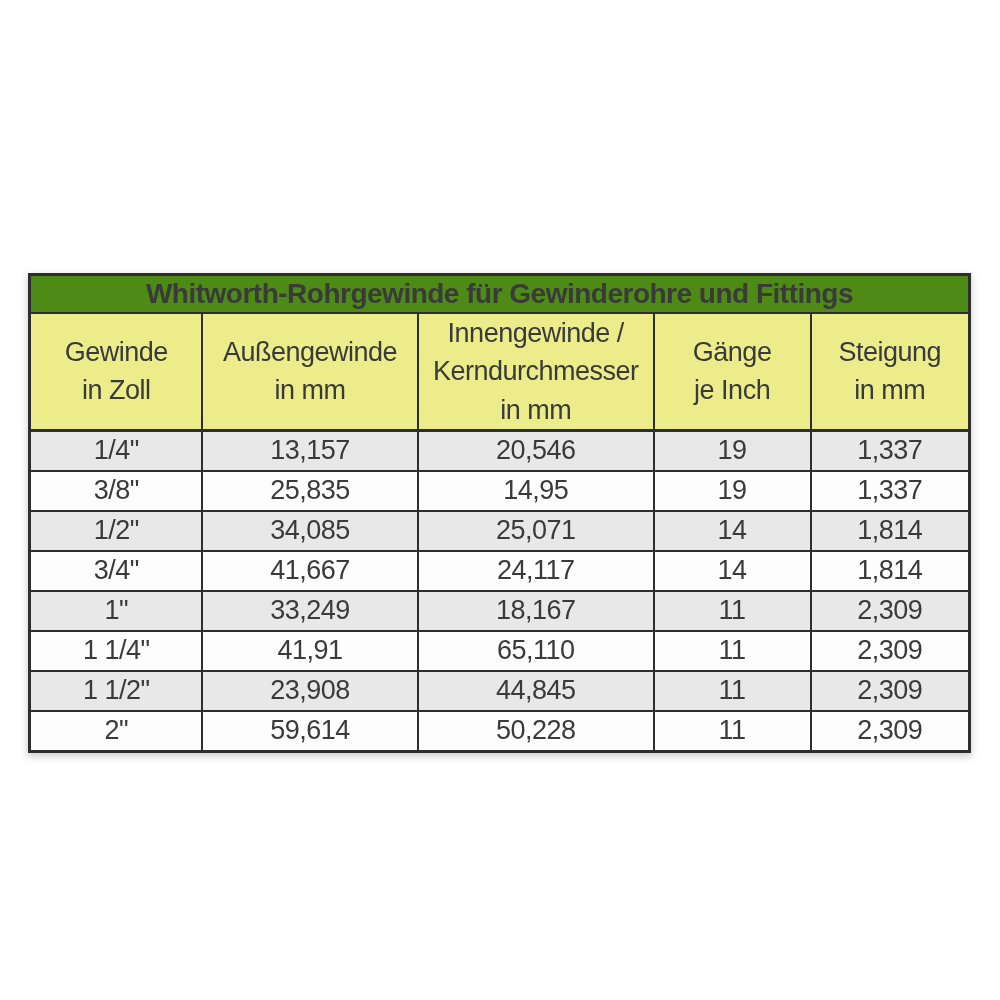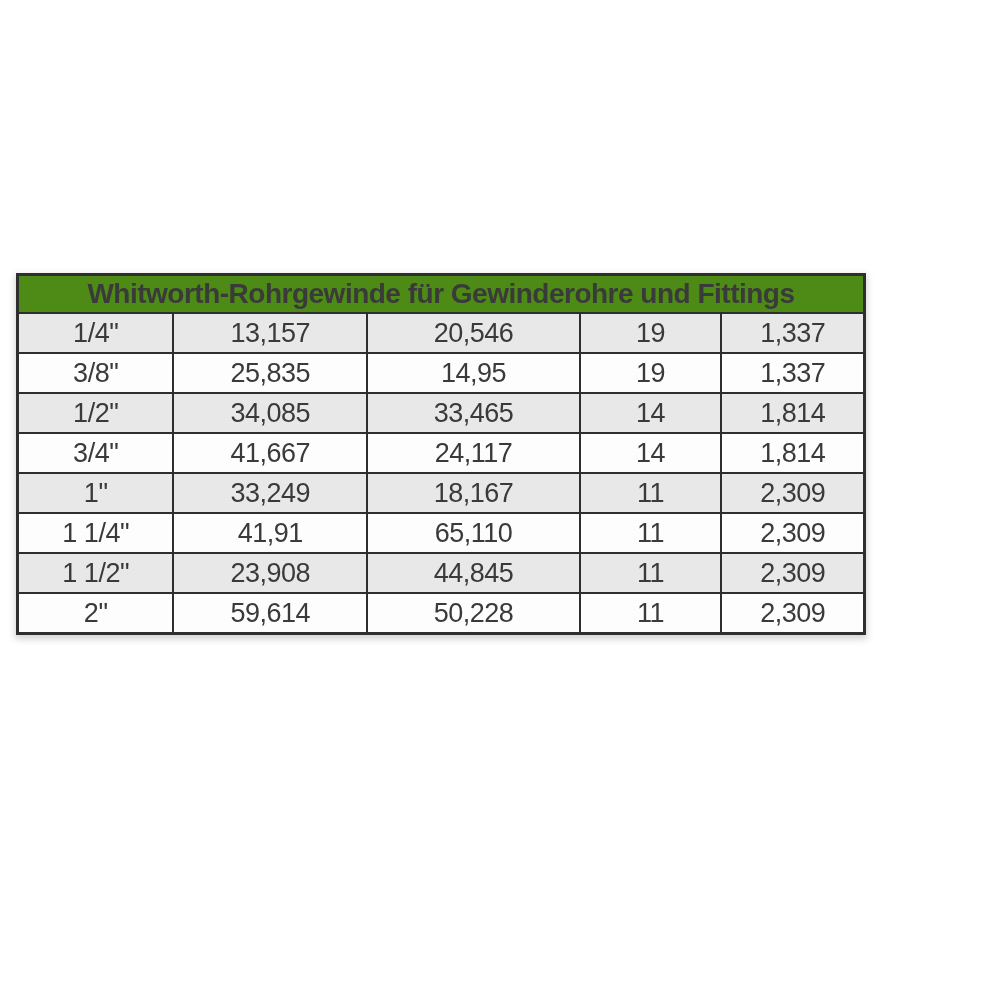--- a/index.html
+++ b/index.html
@@ -10,23 +10,23 @@
   .canvas {
     position: relative;
     width: 1000px;
     height: 1000px;
     background: #ffffff;
     font-family: "Liberation Sans", sans-serif;
     overflow: hidden;
   }
   table.thread-table {
     position: absolute;
-    left: 16px;
+    left: 28px;
     top: 273px;
-    width: 850px;
+    width: 943px;
     border-collapse: collapse;
     table-layout: fixed;
     box-shadow: 0 3px 7px 1px rgba(0,0,0,0.18);
     background: #fdfdfd;
   }
   table.thread-table th,
   table.thread-table td {
     border: 2px solid #2e2e2e;
     text-align: center;
     vertical-align: middle;
@@ -73,40 +73,53 @@
       <col style="width:18.4%">
       <col style="width:22.9%">
       <col style="width:25.1%">
       <col style="width:16.7%">
       <col style="width:16.9%">
     </colgroup>
     <thead>
       <tr>
         <th colspan="5" class="title-cell">Whitworth-Rohrgewinde für Gewinderohre und Fittings</th>
       </tr>
+      <tr class="colheads">
+        <th>Gewinde
+in Zoll</th>
+        <th>Außengewinde
+in mm</th>
+        <th>Innengewinde /
+Kerndurchmesser
+in mm</th>
+        <th>Gänge
+je Inch</th>
+        <th>Steigung
+in mm</th>
+      </tr>
     </thead>
     <tbody>
       <tr class="alt">
         <td>1/4"</td>
         <td>13,157</td>
         <td>20,546</td>
         <td>19</td>
         <td>1,337</td>
       </tr>
       <tr>
         <td>3/8"</td>
         <td>25,835</td>
         <td>14,95</td>
         <td>19</td>
         <td>1,337</td>
       </tr>
       <tr class="alt">
         <td>1/2"</td>
         <td>34,085</td>
-        <td>33,465</td>
+        <td>25,071</td>
         <td>14</td>
         <td>1,814</td>
       </tr>
       <tr>
         <td>3/4"</td>
         <td>41,667</td>
         <td>24,117</td>
         <td>14</td>
         <td>1,814</td>
       </tr>

